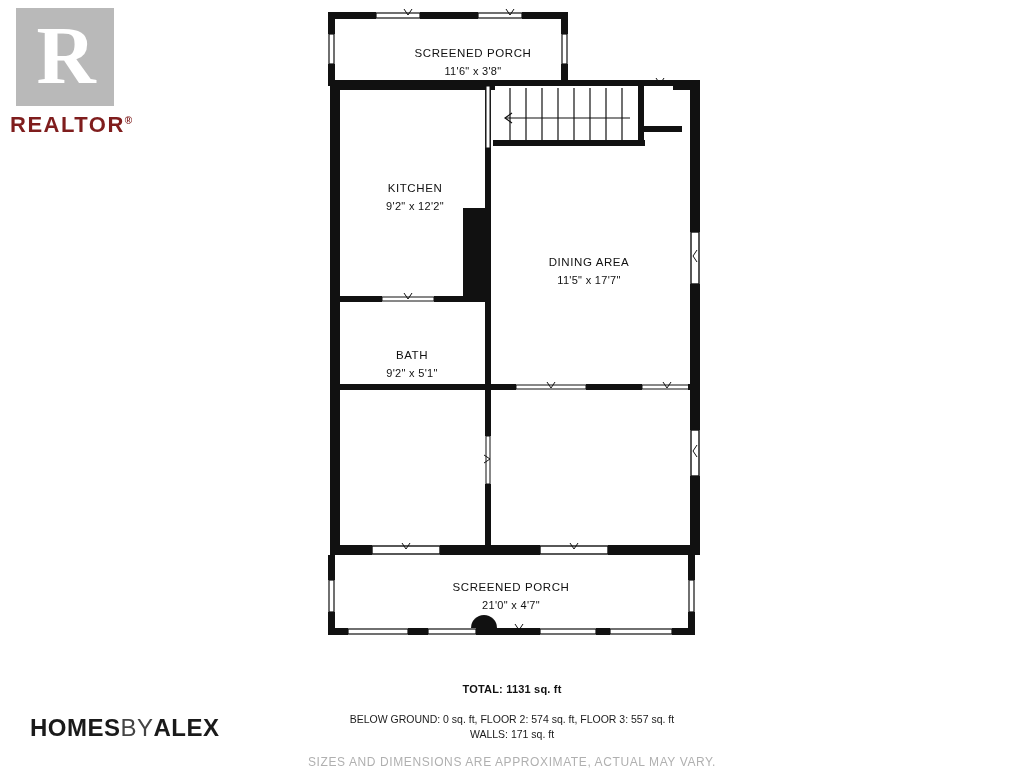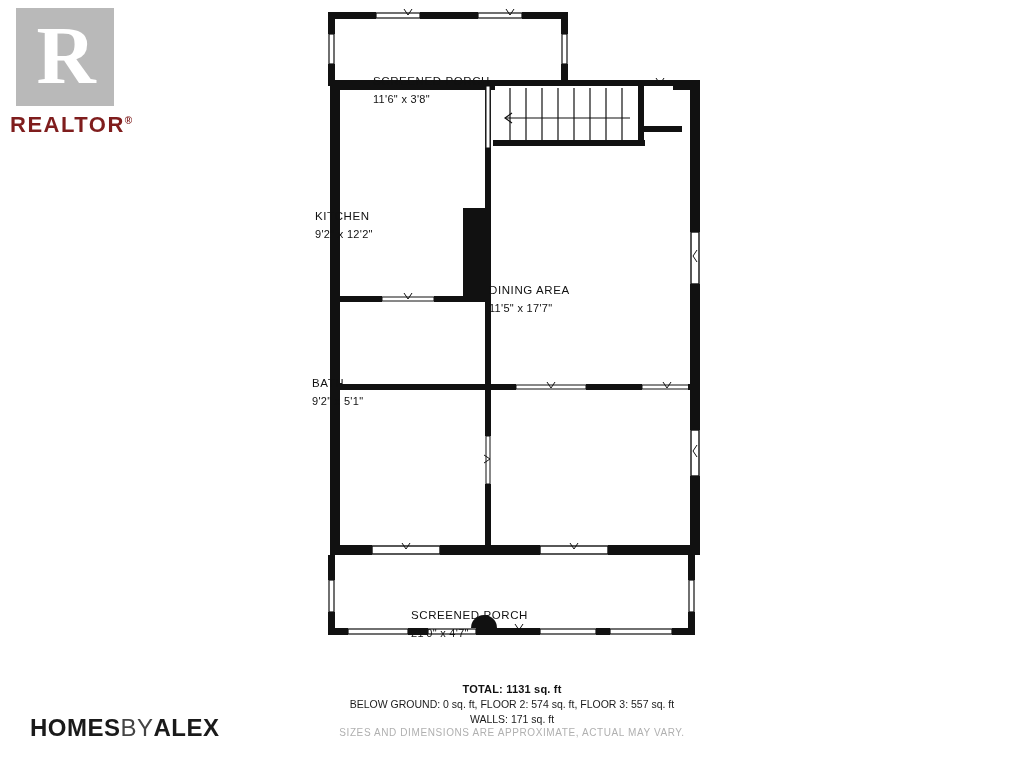--- a/index.html
+++ b/index.html
@@ -76,56 +76,56 @@
     position: absolute;
     left: 300px;
     top: 0px;
     width: 420px;
     height: 660px;
   }
   #floorplan svg { display: block; }
 
   .rm-label {
     position: absolute;
-    text-align: left;
+    text-align: center;
     font-size: 11.5px;
     letter-spacing: 0.6px;
     color: #111;
     line-height: 1.55;
     white-space: nowrap;
-    margin-top: 28px;
   }
   .rm-label .dim {
     display: block;
     font-size: 11px;
     letter-spacing: 0.3px;
   }
 
   
   #footer {
     position: absolute;
     left: 0;
     top: 683px;
     width: 1024px;
     text-align: center;
   }
   #footer .total {
     font-size: 11px;
     font-weight: bold;
     letter-spacing: 0.2px;
     color: #111;
-    margin-bottom: 2px;
+    margin-bottom: 17px;
   }
   #footer .line {
     font-size: 10.5px;
     color: #1a1a1a;
     line-height: 1.45;
   }
   #footer .disclaimer {
-    font-size: 10px;
+    margin-top: 13px;
+    font-size: 12px;
     letter-spacing: 0.6px;
     color: #b0b0b0;
     text-align: center;
   }
 </style>
 </head>
 <body>
 
 <div id="realtor-logo">
   <div class="mark">

